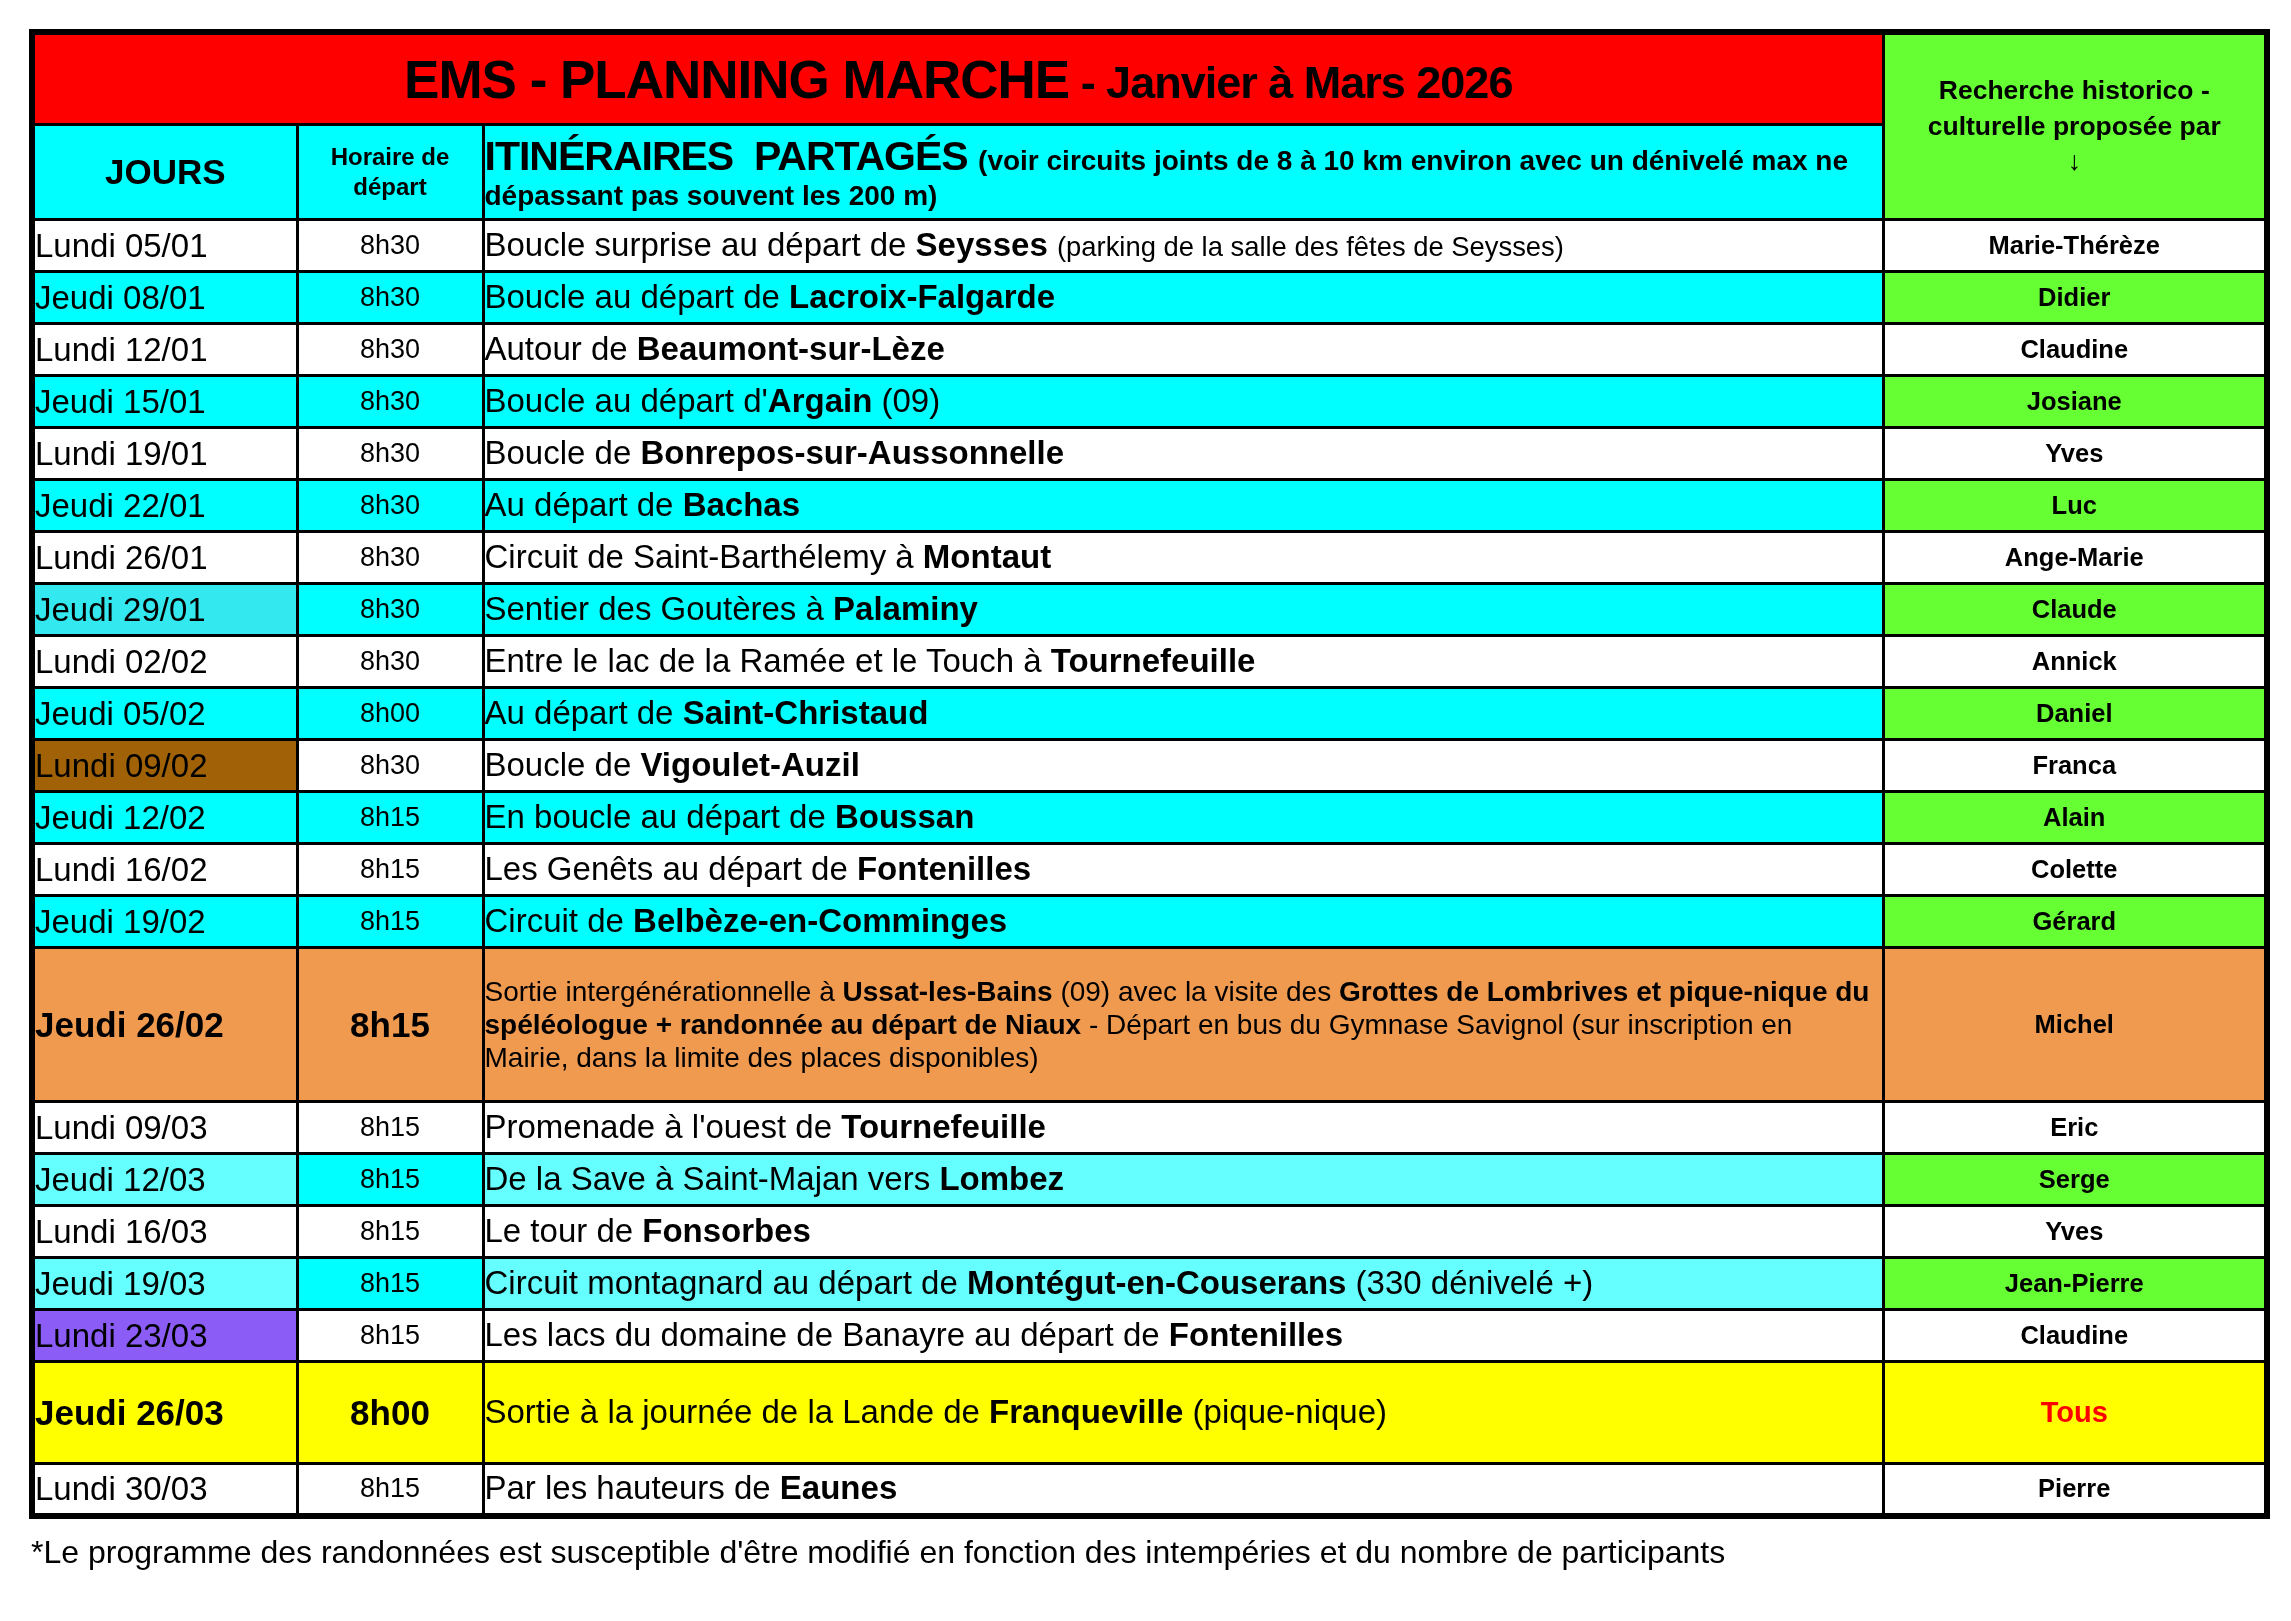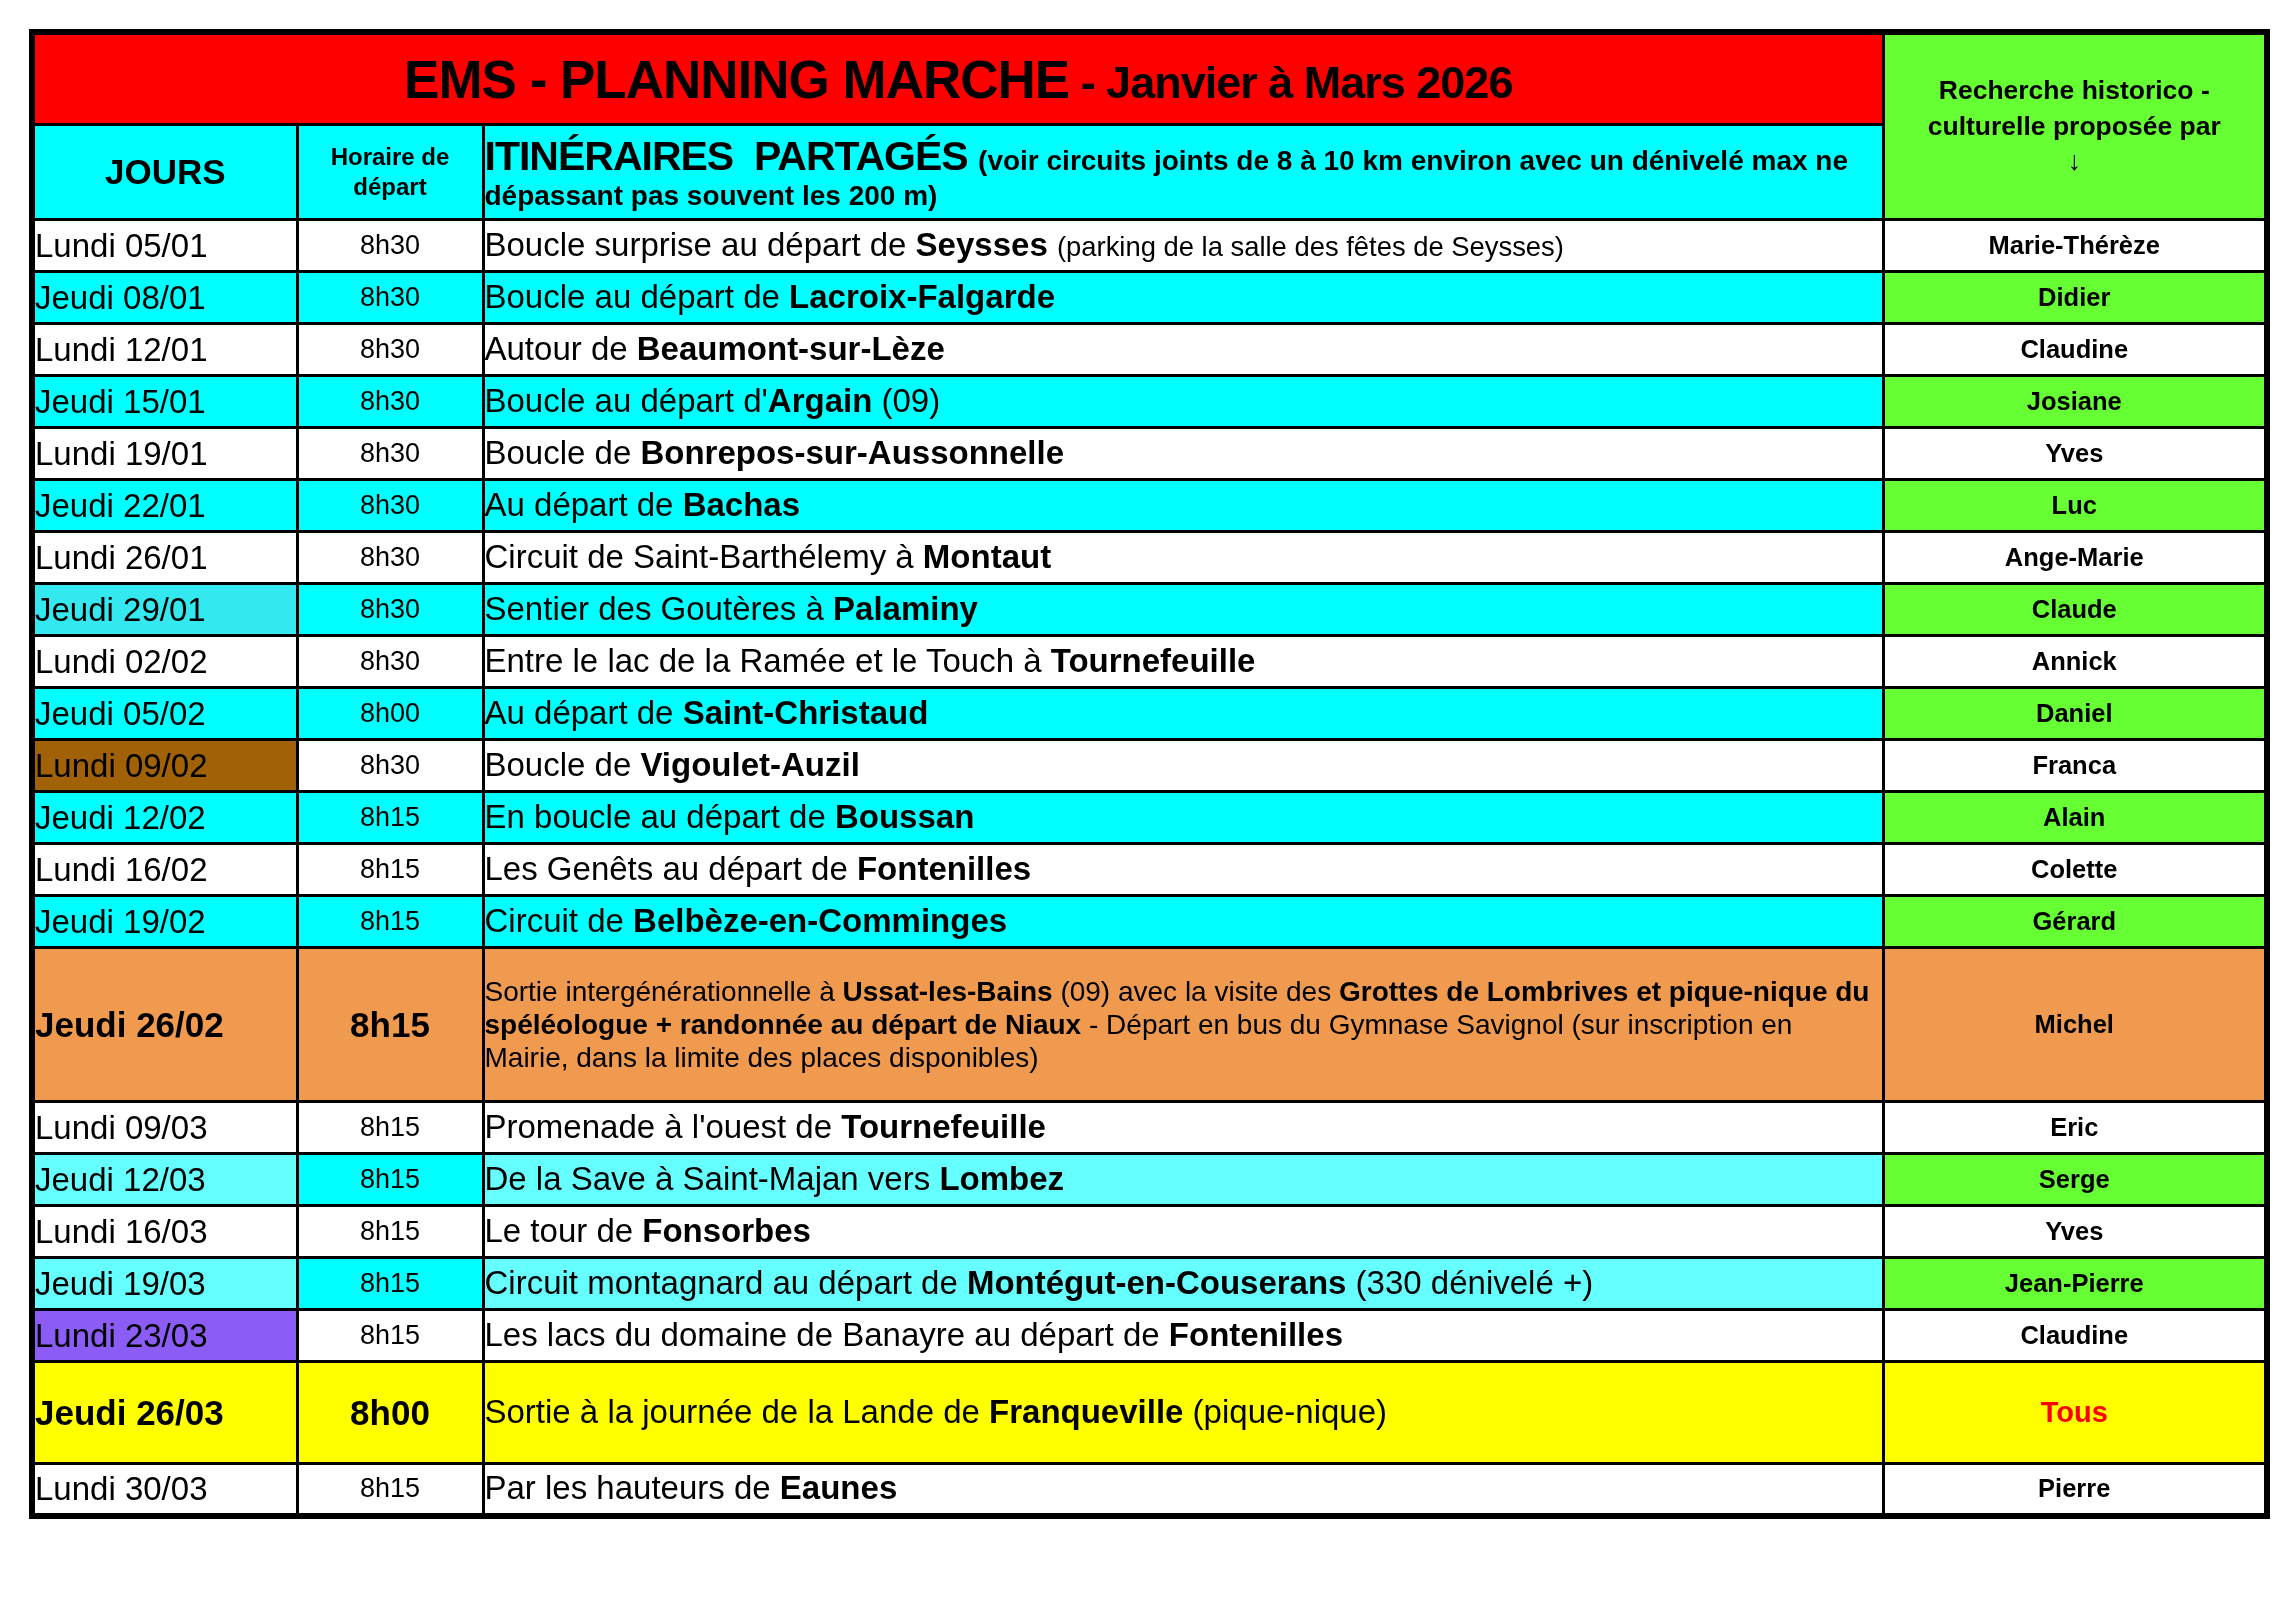--- a/index.html
+++ b/index.html
@@ -217,14 +217,15 @@
           <td class="name" style="background: rgb(255, 255, 0); color: rgb(255, 0, 0);">Tous</td>
         </tr>
         <tr class="r">
           <td class="day" style="background: rgb(255, 255, 255);">Lundi 30/03</td>
           <td class="time" style="background: rgb(255, 255, 255);">8h15</td>
           <td class="itin" style="background: rgb(255, 255, 255);"><span>Par les hauteurs de </span><span class="seg-b">Eaunes</span></td>
           <td class="name" style="background: rgb(255, 255, 255);">Pierre</td>
         </tr>
       </tbody>
   </table>
+  <div class="footnote">*Le programme des randonnées est susceptible d'être modifié en fonction des intempéries et du nombre de participants</div>
 </div>
 
 
 </body></html>

